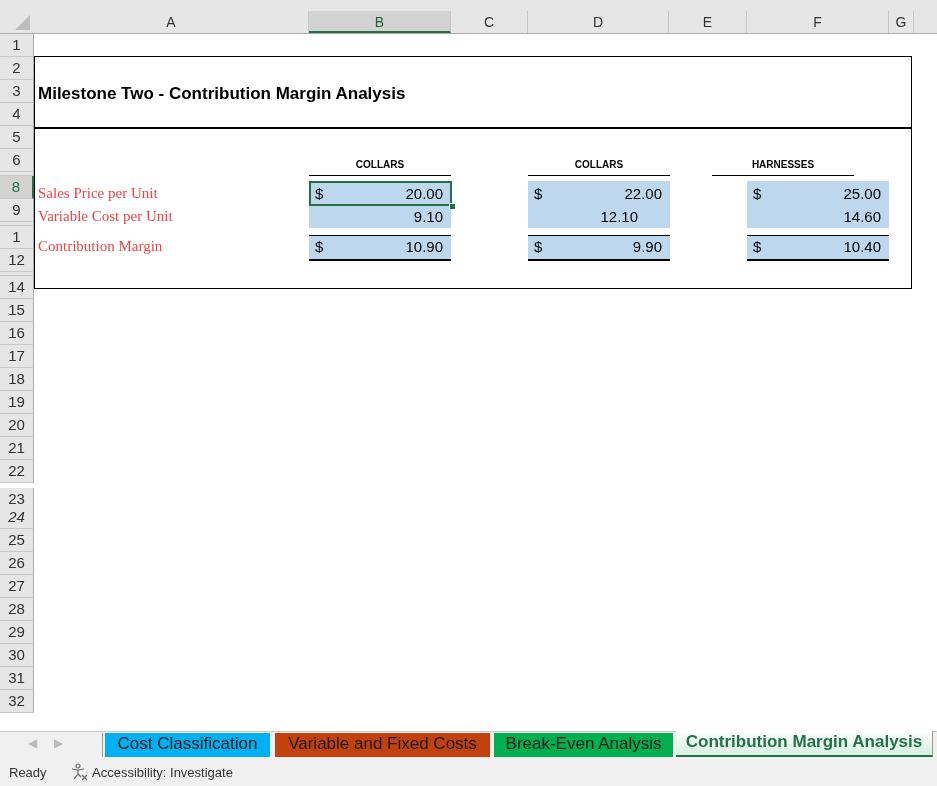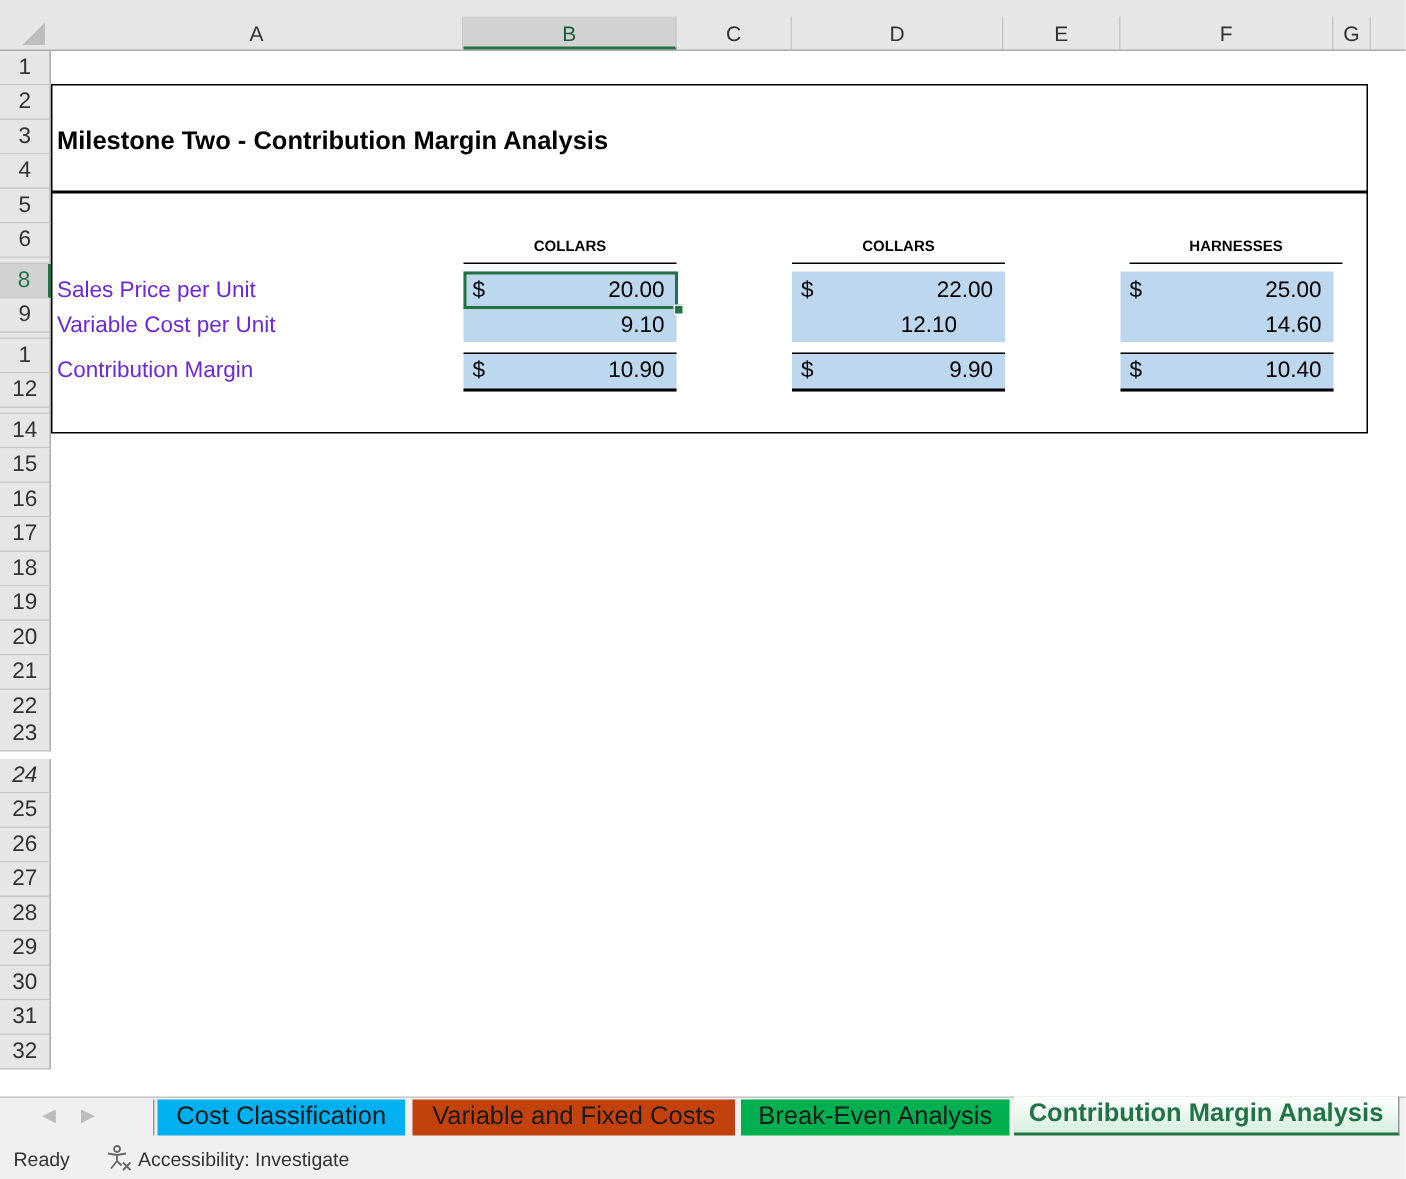--- a/index.html
+++ b/index.html
@@ -9,21 +9,21 @@
   #col-header { left: 0; top: 0; width: 937px; height: 34px; background: #e6e6e6; border-bottom: 1px solid #ababab; box-sizing: border-box; }
   .corner { left: 0; top: 11px; width: 34px; height: 22px; }
   .corner svg { display: block; }
   .col-h { top: 11px; height: 22px; box-sizing: border-box; border-right: 1px solid #c8c8c8; text-align: center; font-size: 14px; line-height: 22px; color: #333; }
   .col-h.sel { background: #d2d2d2; border-bottom: 2px solid #217346; color: #1d5e38; }
   
   .row-h { left: 0; width: 34px; box-sizing: border-box; background: #e6e6e6; border-right: 1px solid #ababab; border-bottom: 1px solid #c8c8c8; font-size: 15px; color: #333; text-align: center; line-height: 22px; overflow: hidden; }
   .row-h.sel { background: #d2d2d2; color: #217346; border-right: 2px solid #217346; }
   .row-h.thin { font-size: 6px; line-height: 4px; }
   
-  .txt { font-size: 15px; color: #6d28d9; white-space: nowrap; }
+  .txt { font-size: 15px; color: #ef4444; white-space: nowrap; font-family: Liberation Serif, serif; }
   .title { font-size: 17px; font-weight: bold; color: #000; }
   .hdr { font-size: 10px; font-weight: bold; text-align: center; color: #000; border-bottom: 1px solid #000; }
   .cellbox { background: #bdd7ee; font-size: 15px; color: #000; }
   .cur { left: 6px; top: 0; }
   .num { right: 8px; top: 0; }
   
   #tabbar { left: 0; top: 731px; width: 937px; height: 27px; background: #f0f0f0; border-top: 1px solid #c6c6c6; box-sizing: border-box; }
   .tab { top: 733px; height: 24px; box-sizing: border-box; font-size: 17px; line-height: 22px; text-align: center; color: #1a1a1a; white-space: nowrap; }
   .tab.active { background: linear-gradient(#ffffff, #d6efdf); color: #217346; font-weight: bold; border-bottom: 2px solid #217346; border-right: 1px solid #999; top: 731px; height: 26px; }
   #statusbar { left: 0; top: 758px; width: 937px; height: 28px; background: #f0f0f0; font-size: 13px; color: #333; }
@@ -62,21 +62,21 @@
     <div class="abs row-h thin" style="top: 272px; height: 4px;"></div>
     <div class="abs row-h" style="top: 276px; height: 23px;">14</div>
     <div class="abs row-h" style="top: 299px; height: 23px;">15</div>
     <div class="abs row-h" style="top: 322px; height: 23px;">16</div>
     <div class="abs row-h" style="top: 345px; height: 23px;">17</div>
     <div class="abs row-h" style="top: 368px; height: 23px;">18</div>
     <div class="abs row-h" style="top: 391px; height: 23px;">19</div>
     <div class="abs row-h" style="top: 414px; height: 23px;">20</div>
     <div class="abs row-h" style="top: 437px; height: 23px;">21</div>
     <div class="abs row-h" style="top: 460px; height: 23px;">22</div>
-    <div class="abs row-h" style="top: 478px; height: 23px; text-align: center;">23</div>
+    <div class="abs row-h" style="top: 488px; height: 23px; text-align: center;">23</div>
     <div class="abs row-h" style="top: 506px; height: 23px; font-style: italic;">24</div>
     <div class="abs row-h" style="top: 529px; height: 23px;">25</div>
     <div class="abs row-h" style="top: 552px; height: 23px;">26</div>
     <div class="abs row-h" style="top: 575px; height: 23px;">27</div>
     <div class="abs row-h" style="top: 598px; height: 23px;">28</div>
     <div class="abs row-h" style="top: 621px; height: 23px;">29</div>
     <div class="abs row-h" style="top: 644px; height: 23px;">30</div>
     <div class="abs row-h" style="top: 667px; height: 23px;">31</div>
     <div class="abs row-h" style="top: 690px; height: 23px;">32</div>
   </div>
@@ -112,21 +112,21 @@
         <div class="abs num" style="">22.00</div>
       </div>
       <div class="abs " style="left:0;top:27px;width:118px;height:20px">
         <div class="abs num" style="">12.10</div>
       </div>
     </div>
     <div class="abs cellbox" style="left:528px;top:235px;width:142px;height:23px;border-top:1px solid #000;border-bottom:2px solid #000;line-height:22px">
       <div class="abs cur" style="">$</div>
       <div class="abs num" style="">9.90</div>
     </div>
-    <div class="abs hdr" style="left:753px;top:155px;width:142px;height:20px;line-height:20px">HARNESSES</div>
+    <div class="abs hdr" style="left:712px;top:155px;width:142px;height:20px;line-height:20px">HARNESSES</div>
     <div class="abs cellbox" style="left:747px;top:181px;width:142px;height:47px">
       <div class="abs " style="left:0;top:4px;width:142px;height:20px">
         <div class="abs cur" style="">$</div>
         <div class="abs num" style="">25.00</div>
       </div>
       <div class="abs " style="left:0;top:27px;width:142px;height:20px">
         <div class="abs num" style="">14.60</div>
       </div>
     </div>
     <div class="abs cellbox" style="left:747px;top:235px;width:142px;height:23px;border-top:1px solid #000;border-bottom:2px solid #000;line-height:22px">

